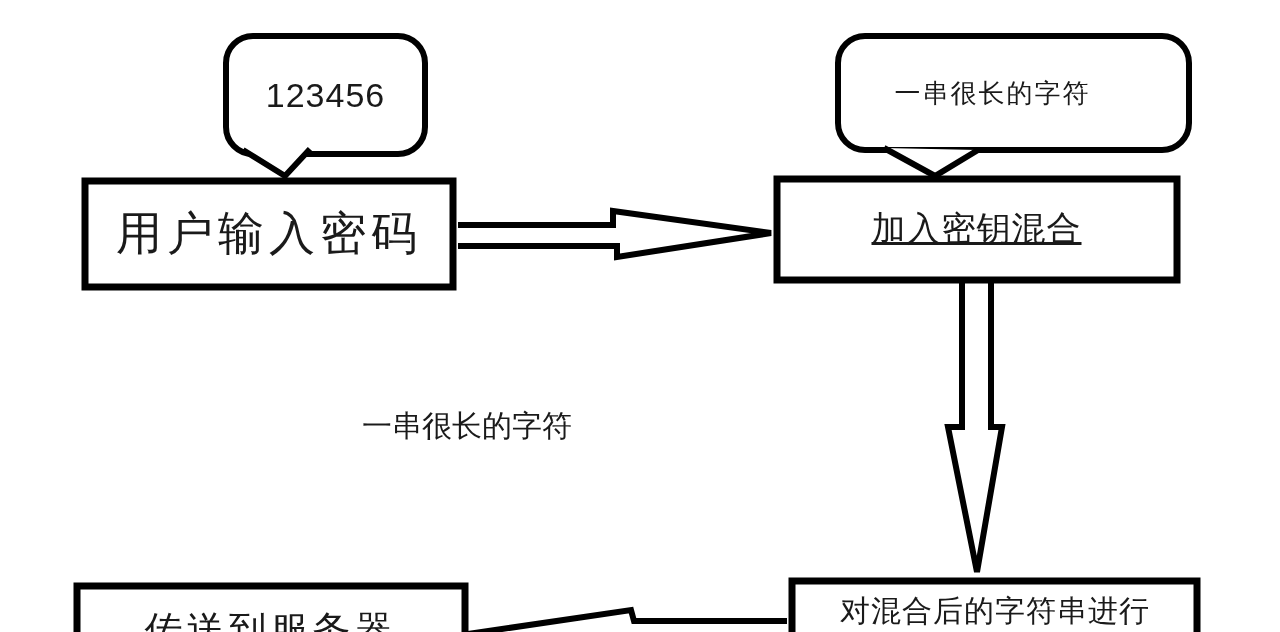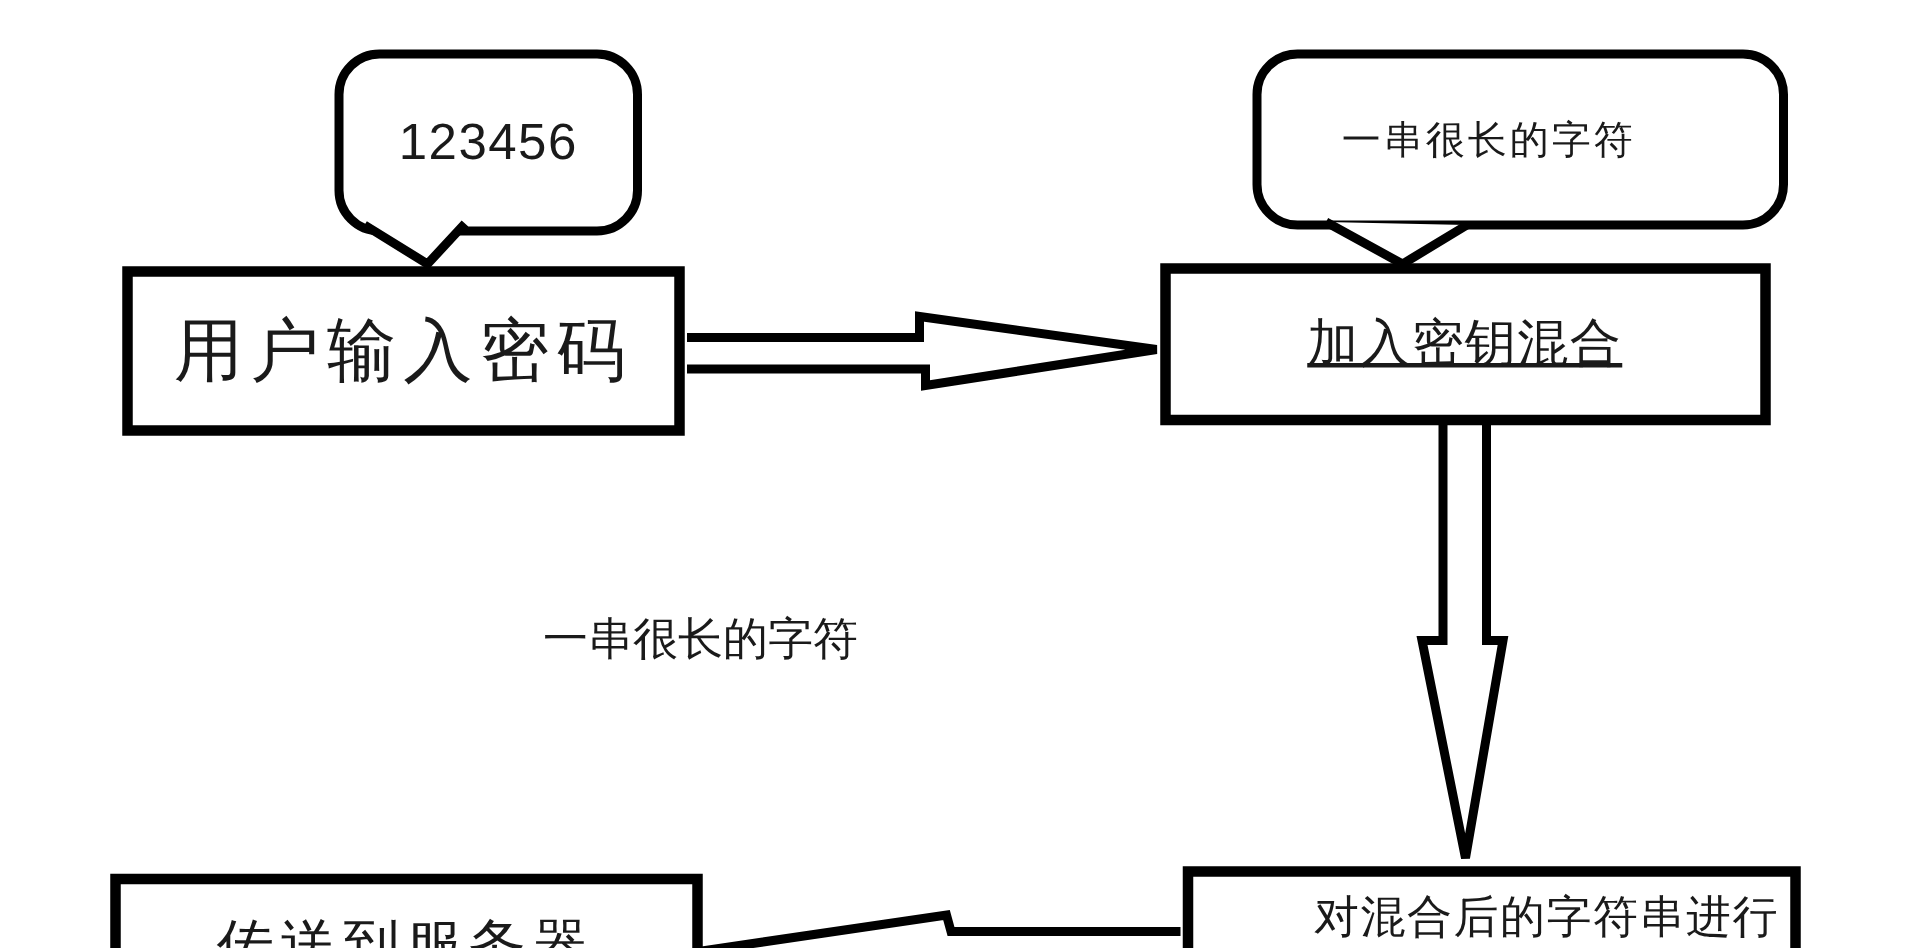--- a/index.html
+++ b/index.html
@@ -36,21 +36,21 @@
     justify-content: center;
     text-align: center;
     white-space: nowrap;
     color: #1a1a1a;
   }
   .lbl-bubble-password { left: 223px; top: 33px;  width: 205px; height: 124px; font-size: 34px; letter-spacing: 1px; text-align: right; }
   .lbl-box-user       { left: 81px;  top: 177px; width: 376px; height: 113px; font-size: 46px; letter-spacing: 5px; }
   .lbl-bubble-string  { left: 835px; top: 33px;  width: 315px; height: 120px; font-size: 26px; letter-spacing: 2px; }
   .lbl-box-mix        { left: 773px; top: 175px; width: 407px; height: 108px; font-size: 34px; letter-spacing: 1px; text-decoration: underline; }
   .lbl-title          { left: 337px; top: 404px; width: 260px; height: 44px;  font-size: 30px; letter-spacing: 0; }
-  .lbl-box-hash       { left: 788px; top: 593px; width: 414px; height: 36px;  font-size: 30px; letter-spacing: 1px; margin-left: 36px; }
+  .lbl-box-hash       { left: 788px; top: 593px; width: 414px; height: 36px;  font-size: 30px; letter-spacing: 1px; }
   .lbl-box-send       { left: 73px;  top: 605px; width: 395px; height: 60px;  font-size: 38px; letter-spacing: 4px; align-items: flex-start; }
 </style>
 </head>
 <body>
 
 <div id="canvas">
 
   <svg id="shapes" viewBox="0 0 1280 632" xmlns="http://www.w3.org/2000/svg">
 
     <path class="shape sw6" d="M458,225 L613,225 L613,211 L771,233 L617,257 L617,246 L458,246"></path>

